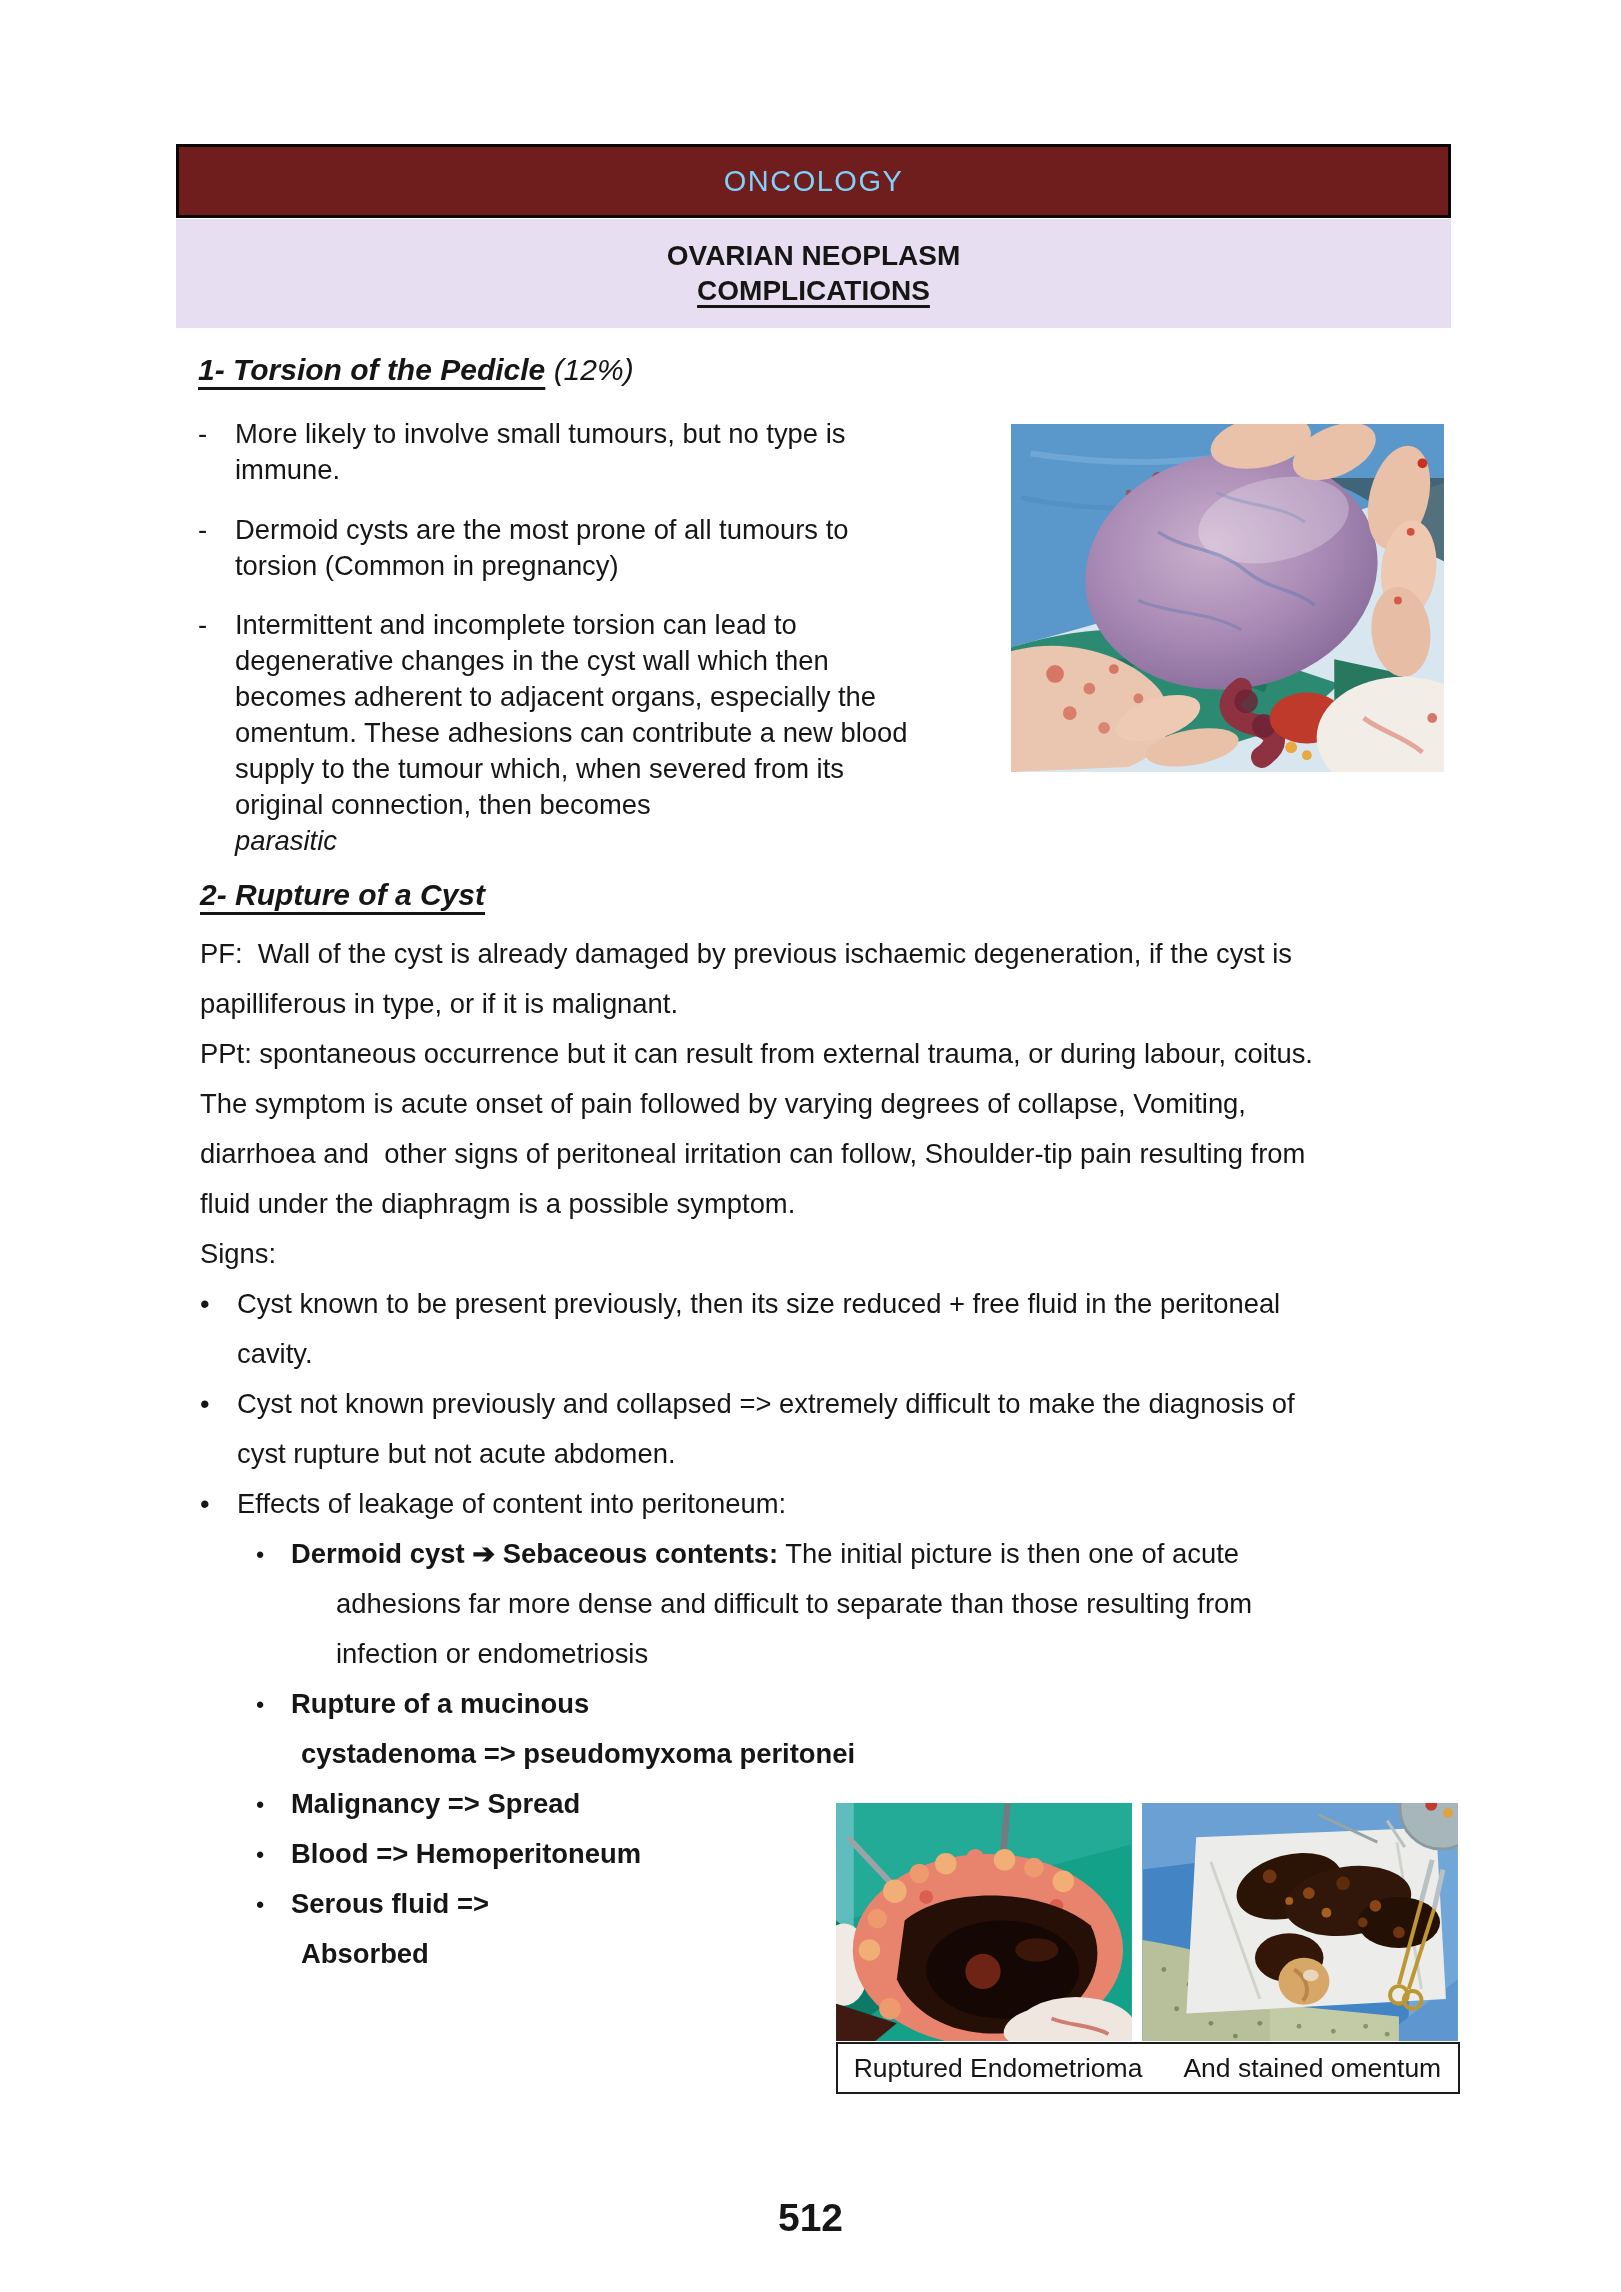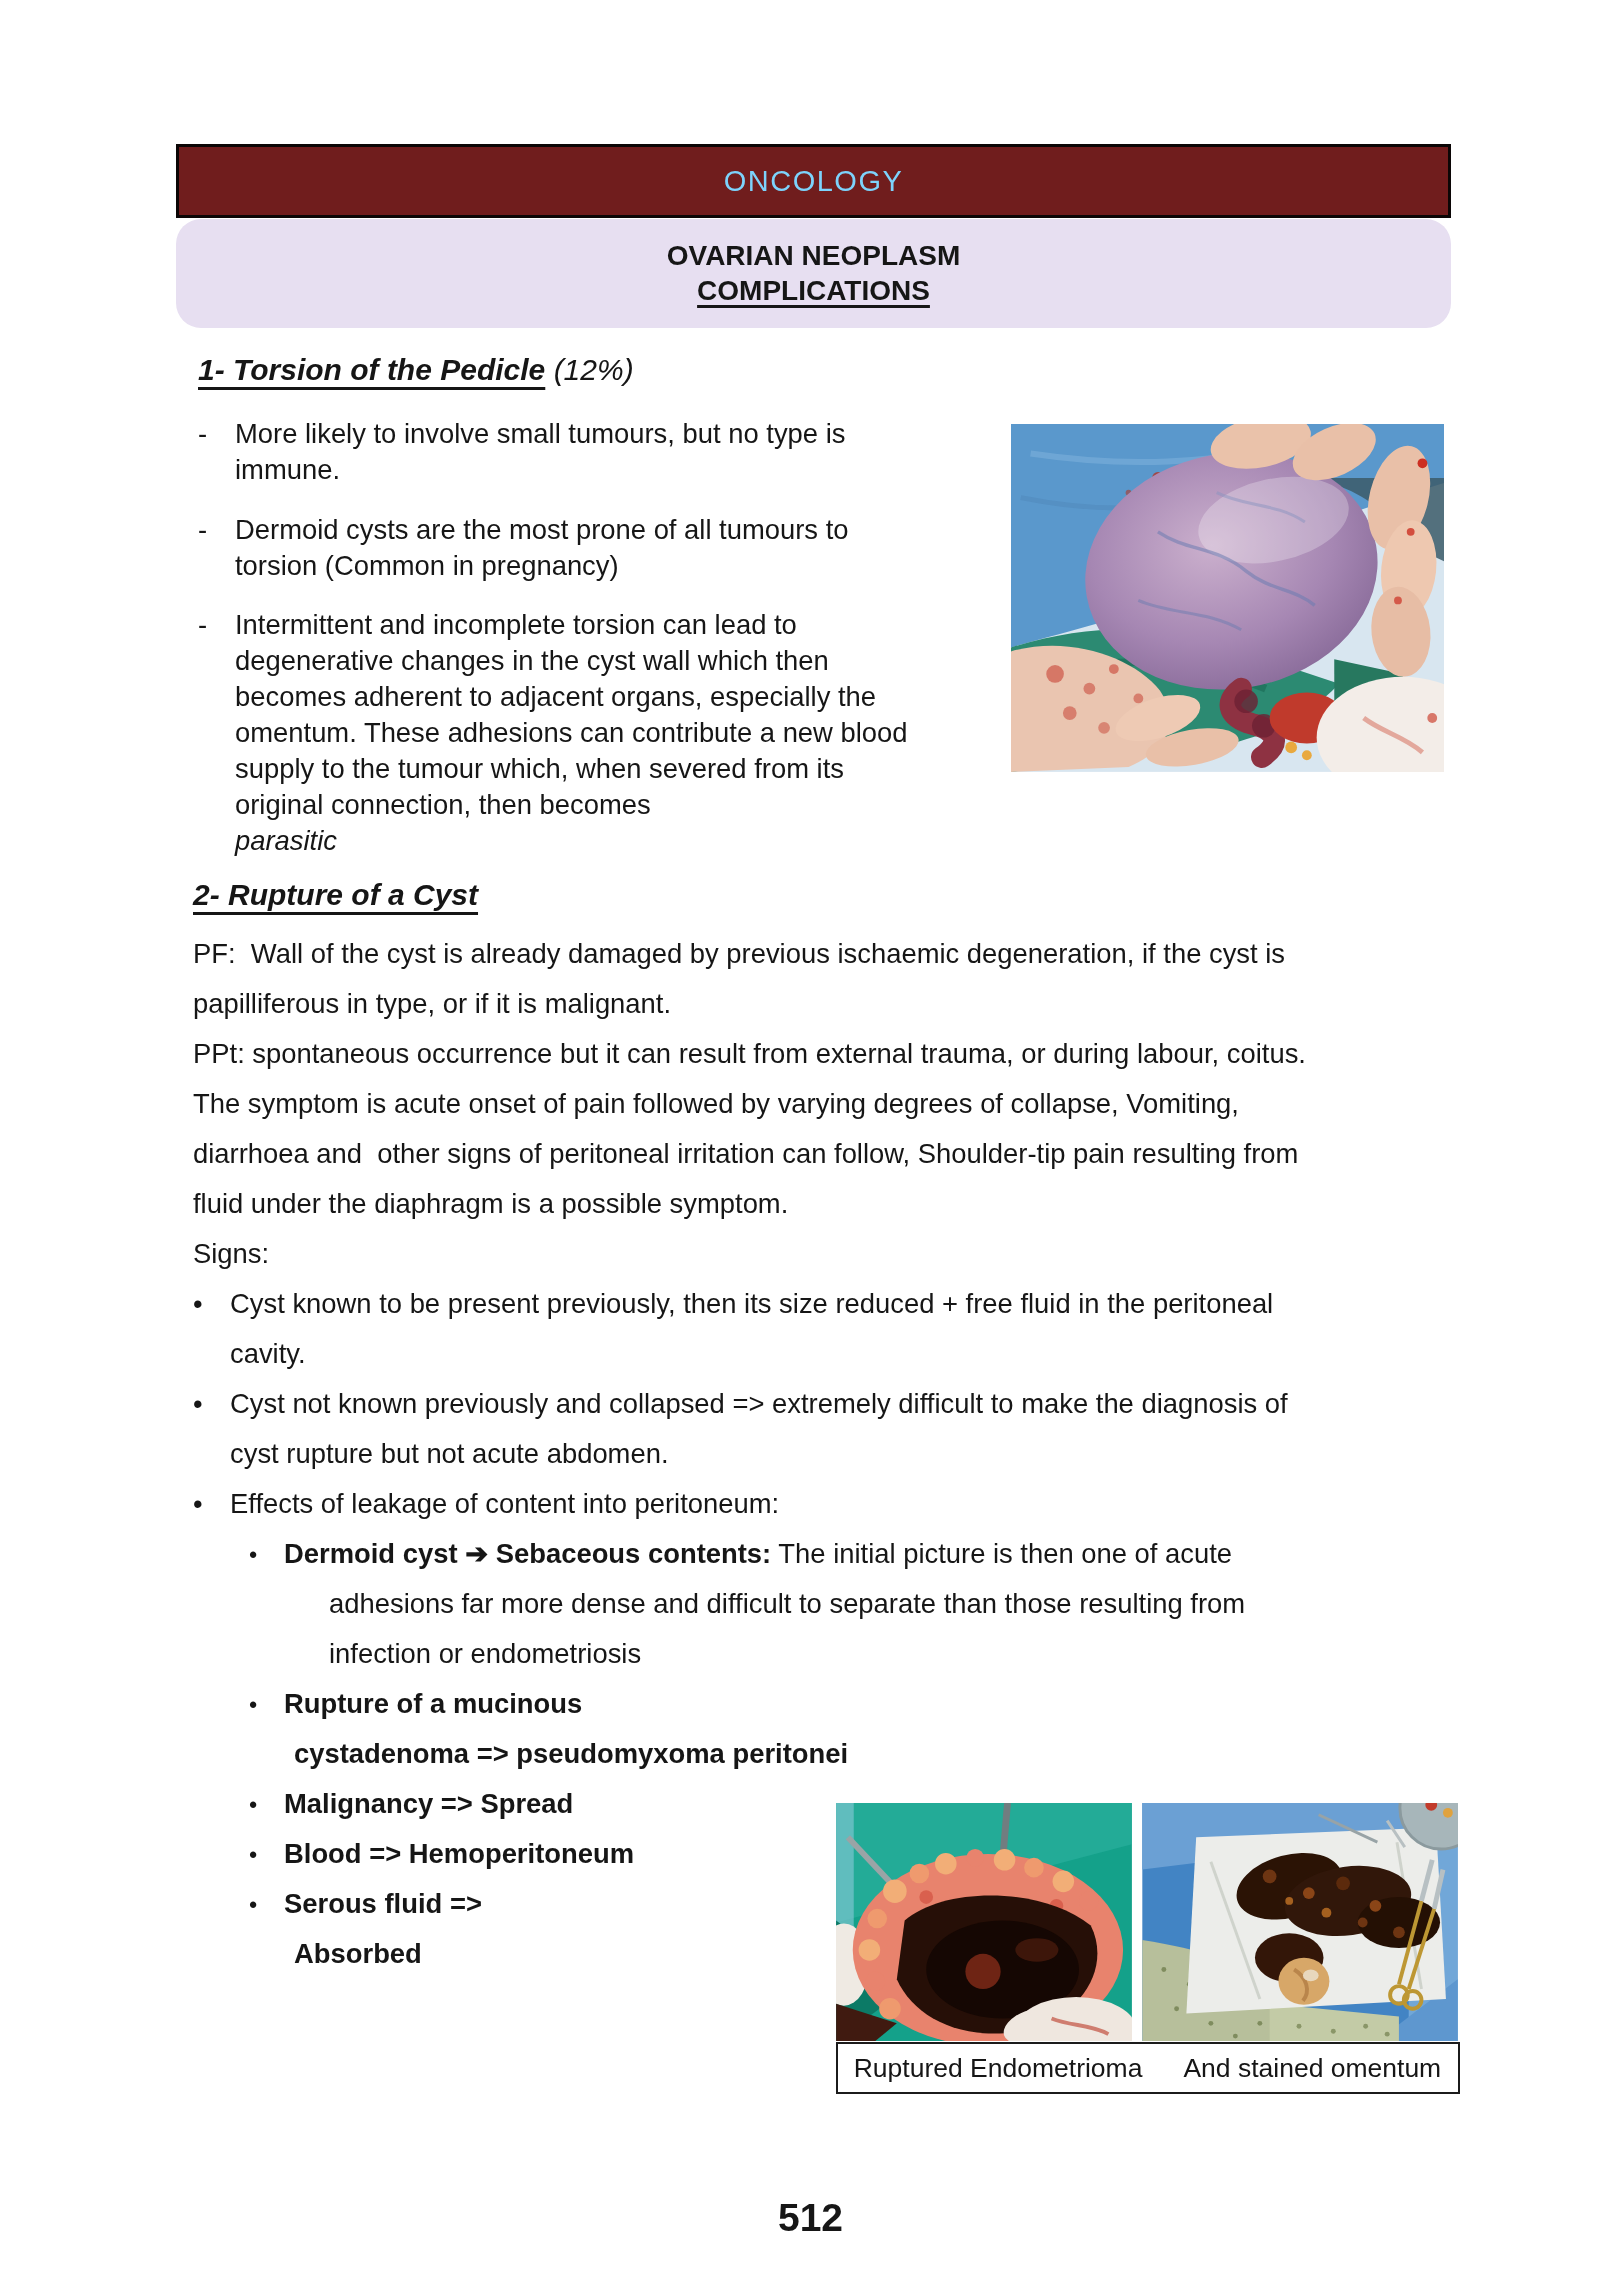--- a/index.html
+++ b/index.html
@@ -6,40 +6,40 @@
   .page{position:relative;width:1621px;height:2293px;background:#ffffff;
         font-family:"Liberation Sans",sans-serif;color:#161616;overflow:hidden;}
 
   
   .banner{position:absolute;left:176px;top:144px;width:1275px;height:74px;
           background:#701d1d;border:3.9px solid #0b0606;box-sizing:border-box;
           display:flex;align-items:center;justify-content:center;}
   .banner span{color:#7dd3fc;font-size:29px;letter-spacing:1.5px;font-weight:400;}
   .subband{position:absolute;left:176px;top:219px;width:1275px;height:109px;
            background:#e7dff1;display:flex;flex-direction:column;
-           align-items:center;justify-content:center;gap:3.9px;border-radius:25px;}
+           align-items:center;justify-content:center;gap:3.9px;}
   .subband .s1{font-weight:bold;font-size:28px;}
   .subband .s2{font-weight:bold;font-size:28px;text-decoration:underline;
                text-decoration-thickness:2.9px;text-underline-offset:4.9px;}
 
   
   .h1{position:absolute;left:198px;top:353px;font-size:30px;font-style:italic;white-space:pre;}
   .h1 .hmain{font-weight:bold;text-decoration:underline;
              text-decoration-thickness:2.9px;text-underline-offset:6.9px;}
   .h1 .hnote{font-weight:normal;}
 
   
   .sec1{position:absolute;left:198px;top:416px;width:796px;font-size:27.4px;}
   .s1b{display:flex;line-height:36px;margin-bottom:23.5px;}
   .s1b .mk{width:37px;flex:0 0 37px;}
   .s1b .tx span{display:block;white-space:pre;}
   .em{font-style:italic;}
 
   
-  .sec2{position:absolute;left:193px;top:878px;width:1269px;font-size:27.4px;}
+  .sec2{position:absolute;left:200px;top:878px;width:1269px;font-size:27.4px;}
   .sec2 .h2{height:51px;font-size:30px;font-style:italic;font-weight:bold;
             text-decoration:underline;text-decoration-thickness:2.9px;text-underline-offset:6.9px;
             white-space:pre;}
   .ln{height:50px;line-height:50px;white-space:pre;}
   .ln .mk{display:inline-block;width:37px;}
   .ind{padding-left:37px;}
   .sb{margin-left:56px;}
   .sb .mk{display:inline-block;width:35px;font-size:23.5px;}
   .sbind{margin-left:101px;padding-left:35px;}
   .sbout{margin-left:101px;}

